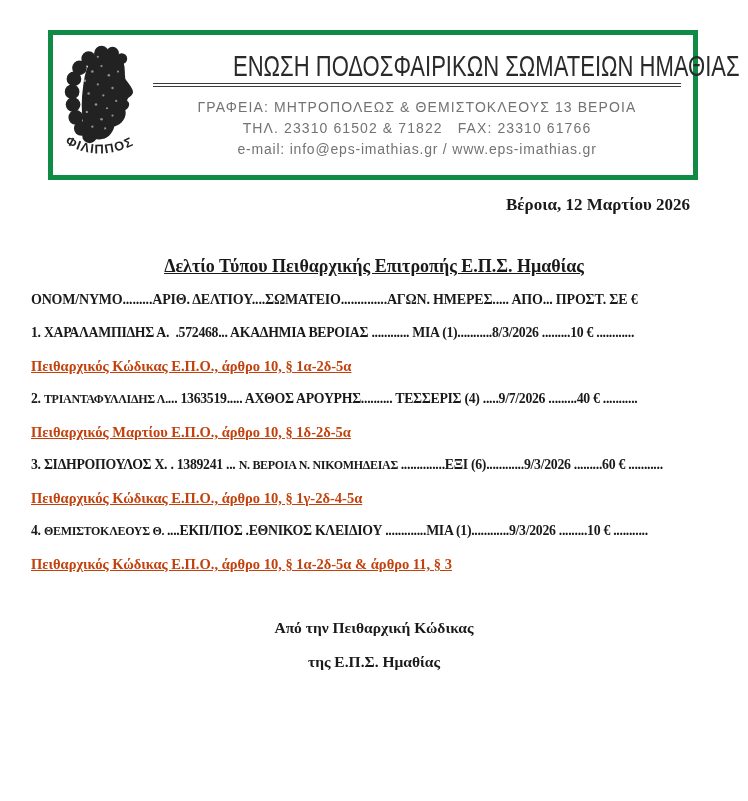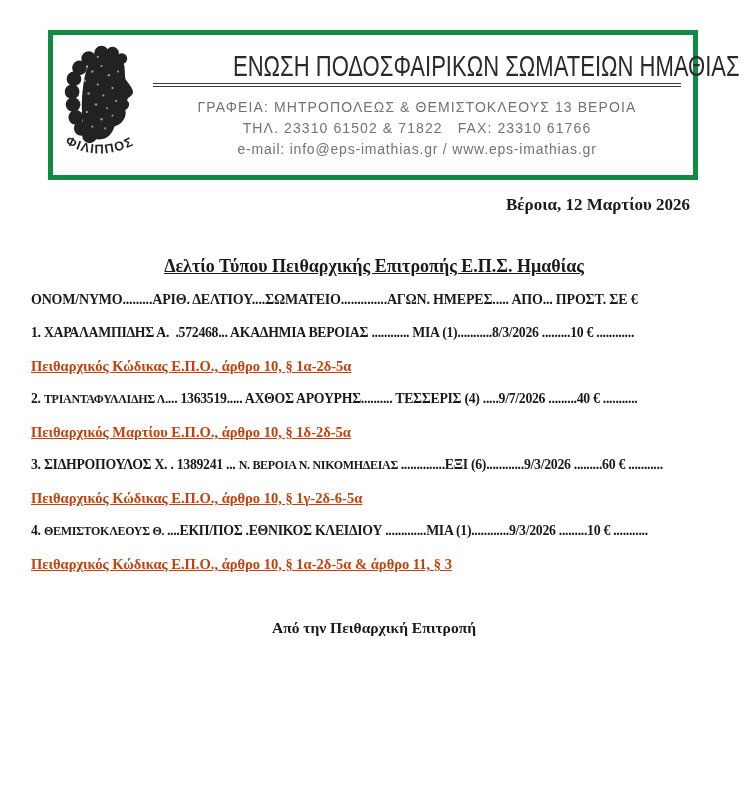--- a/index.html
+++ b/index.html
@@ -126,20 +126,21 @@
 
   <div class="cols">ΟΝΟΜ/ΝΥΜΟ.........ΑΡΙΘ. ΔΕΛΤΙΟΥ....ΣΩΜΑΤΕΙΟ..............ΑΓΩΝ. ΗΜΕΡΕΣ..... ΑΠΟ... ΠΡΟΣΤ. ΣΕ €</div>
 
   <div class="entry-line"><span>1. ΧΑΡΑΛΑΜΠΙΔΗΣ Α.  .572468... ΑΚΑΔΗΜΙΑ ΒΕΡΟΙΑΣ ............ ΜΙΑ (1)...........8/3/2026 .........10 € ............</span><span class="sm"></span><span></span></div>
   <div class="sanction-line">Πειθαρχικός Κώδικας Ε.Π.Ο., άρθρο 10, § 1α-2δ-5α</div>
 
   <div class="entry-line"><span>2. </span><span class="sm">ΤΡΙΑΝΤΑΦΥΛΛΙΔΗΣ Λ.</span><span>... 1363519..... ΑΧΘΟΣ ΑΡΟΥΡΗΣ.......... ΤΕΣΣΕΡΙΣ (4) .....9/7/2026 .........40 € ...........</span></div>
   <div class="sanction-line">Πειθαρχικός Μαρτίου Ε.Π.Ο., άρθρο 10, § 1δ-2δ-5α</div>
 
   <div class="entry-line"><span>3. ΣΙΔΗΡΟΠΟΥΛΟΣ Χ. . 1389241 ... </span><span class="sm">Ν. ΒΕΡΟΙΑ Ν. ΝΙΚΟΜΗΔΕΙΑΣ </span><span>..............ΕΞΙ (6)............9/3/2026 .........60 € ...........</span></div>
-  <div class="sanction-line">Πειθαρχικός Κώδικας Ε.Π.Ο., άρθρο 10, § 1γ-2δ-6-5α</div>
+  <div class="sanction-line">Πειθαρχικός Κώδικας Ε.Π.Ο., άρθρο 10, § 1γ-2δ-4-5α</div>
 
   <div class="entry-line"><span>4. </span><span class="sm">ΘΕΜΙΣΤΟΚΛΕΟΥΣ Θ. </span><span>....ΕΚΠ/ΠΟΣ .ΕΘΝΙΚΟΣ ΚΛΕΙΔΙΟΥ .............ΜΙΑ (1)............9/3/2026 .........10 € ...........</span></div>
   <div class="sanction-line">Πειθαρχικός Κώδικας Ε.Π.Ο., άρθρο 10, § 1α-2δ-5α &amp; άρθρο 11, § 3</div>
 
-  <div class="closing-1">Από την Πειθαρχική Επιτροπή</div>
+  <div class="closing-1">Από την Πειθαρχική Κώδικας</div>
+  <div class="closing-2">της Ε.Π.Σ. Ημαθίας</div>
 
 </div>
 
 </body></html>

